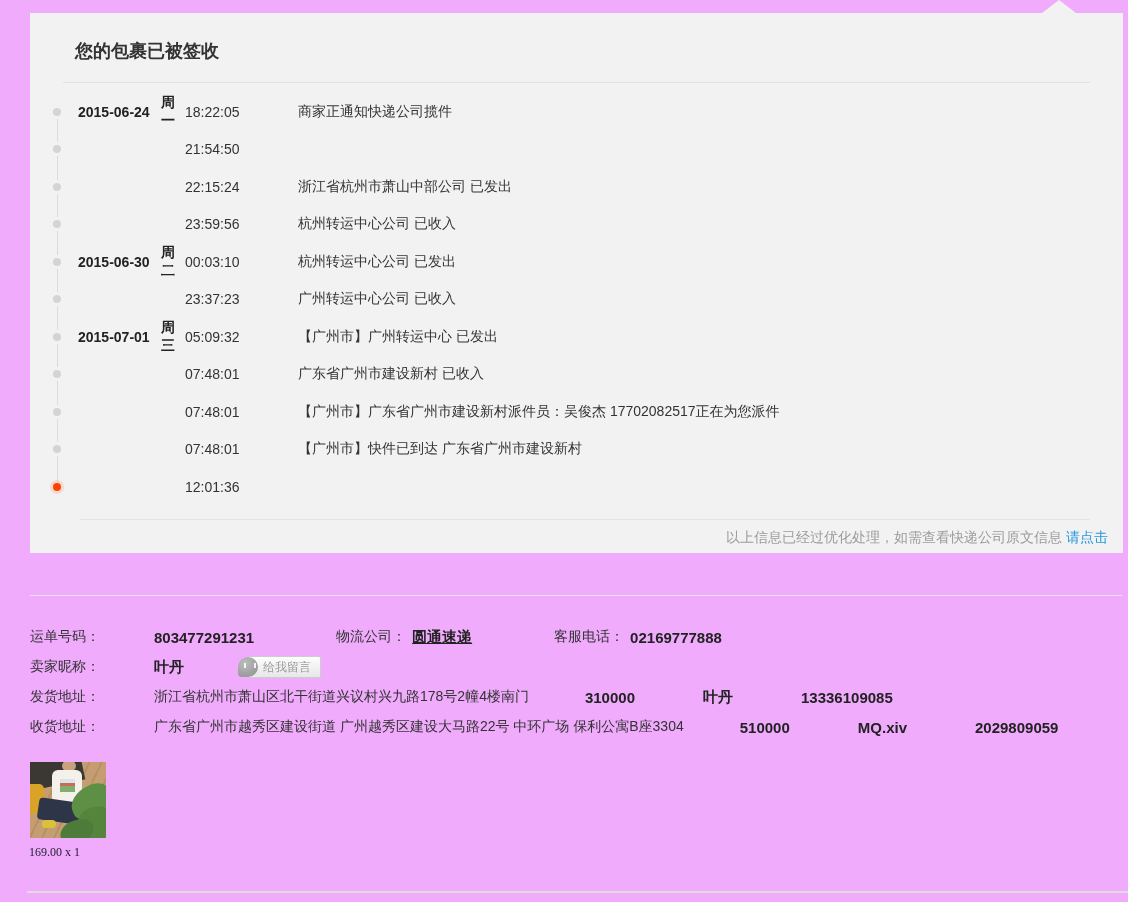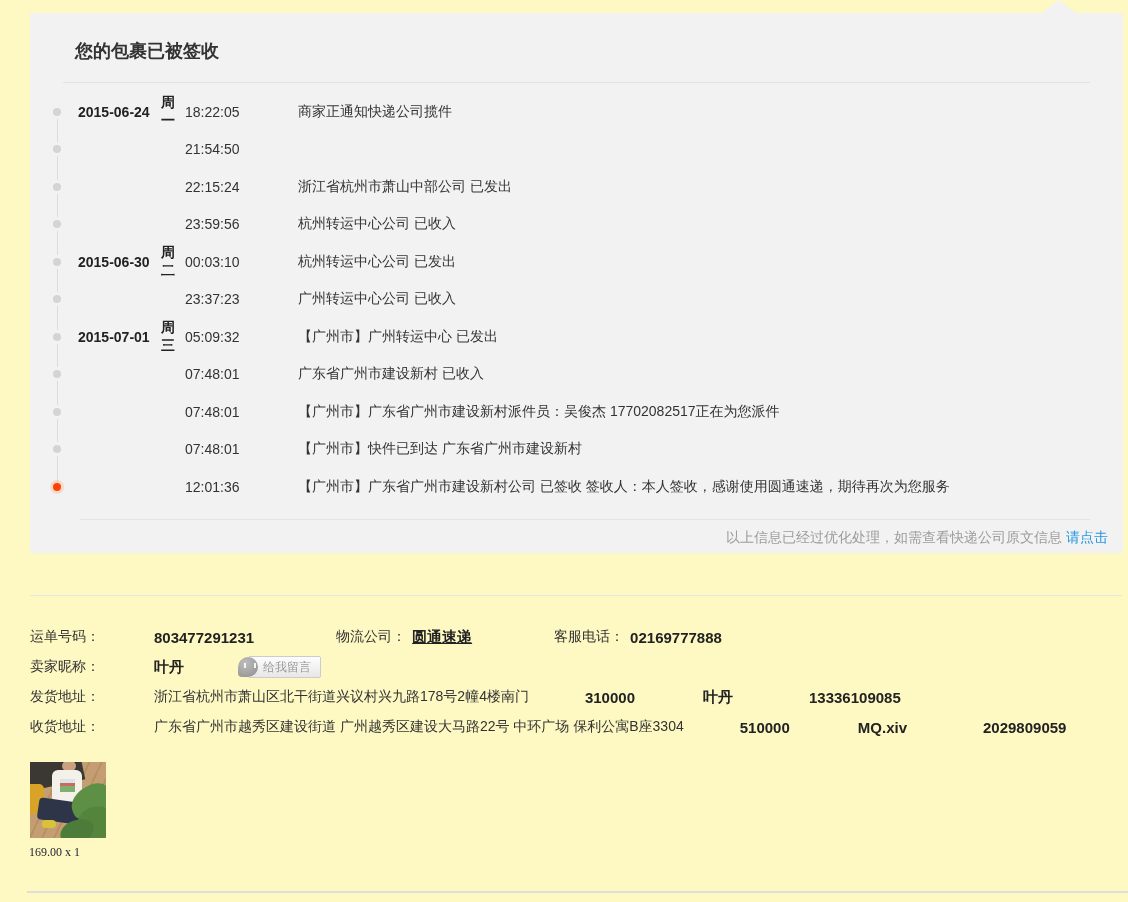--- a/index.html
+++ b/index.html
@@ -1,18 +1,18 @@
 <!DOCTYPE html>
 <html><head>
 <meta charset="utf-8">
 <style>
   * { margin:0; padding:0; box-sizing:border-box; }
   html,body { width:1128px; height:902px; background:#fff; overflow:hidden;
     font-family:"Liberation Sans","DejaVu Sans",sans-serif; }
-  .page { position:relative; width:1128px; height:902px; background:#fef9c3; }
+  .page { position:relative; width:1128px; height:902px; background:#f0abfc; }
 
   
   .tracking-box { position:absolute; left:30px; top:13px; width:1093px; height:540px;
     background:#f2f2f2; }
   .callout-arrow { position:absolute; top:-13px; left:1012px; width:0; height:0;
     border-left:17px solid transparent; border-right:17px solid transparent;
     border-bottom:13px solid #f2f2f2; }
   .box-title { position:absolute; left:45px; top:27px; font-size:18px; font-weight:bold;
     color:#333; line-height:22px; }
   .title-divider { position:absolute; left:33px; right:33px; top:69px; height:1px;
@@ -47,21 +47,21 @@
   
   .details { position:absolute; left:30px; top:622px; width:1080px; font-size:14px;
     color:#333; }
   .d-row { display:flex; align-items:center; height:30px; white-space:nowrap;gap:48px; }
   .d-label { color:#333; }
   .d-value { font-weight:bold; color:#222; font-size:15px; margin-left:6px; }
   .d-group { margin-left:34px; display:flex; align-items:center; }
   .d-link { text-decoration:underline; cursor:pointer; }
   .d-addr { margin-left:6px; color:#333; }
   .d-zip, .d-name, .d-phone { font-weight:bold; color:#222; font-size:15px; }
-  .d-zip { margin-left:8px; } .d-name { margin-left:20px; } .d-phone { margin-left:28px; }
+  .d-zip { margin-left:8px; } .d-name { margin-left:20px; } .d-phone { margin-left:20px; }
 
   
   .msg-btn { position:relative; margin-left:16px; height:22px; padding:0 9px 0 14px;
     font-size:12px; line-height:20px; color:#999;
     background:linear-gradient(#fdfdfd,#e7e7e7); border:1px solid #ccc; border-radius:2px;
     display:inline-flex; align-items:center; cursor:pointer; }
   .ww-icon { position:absolute; left:-11px; top:0; width:20px; height:20px;
     background:radial-gradient(circle at 35% 30%, #bdbdbd, #8e8e8e);
     border-radius:50% 50% 50% 4px; }
   .ww-icon::after { content:""; position:absolute; left:6px; top:6px; width:8px; height:5px;
@@ -174,21 +174,20 @@
     <span class="tl-date"></span>
     <span class="tl-weekday"></span>
     <span class="tl-time">07:48:01</span>
     <span class="tl-message">【广州市】快件已到达 广东省广州市建设新村</span>
   </div>
         <div class="tl-row">
     <span class="tl-dot active"></span>
     <span class="tl-date"></span>
     <span class="tl-weekday"></span>
     <span class="tl-time">12:01:36</span>
-    <span class="tl-message">【广州市】广东省广州市建设新村公司 已签收 签收人：本人签收，感谢使用圆通速递，期待再次为您服务</span>
   </div>
       </div>
 
     <div class="footer-divider"></div>
     <div class="box-footer">
       <span>以上信息已经过优化处理，如需查看快递公司原文信息</span><a>请点击</a>
     </div>
   </div>
 
   <div class="section-divider"></div>

